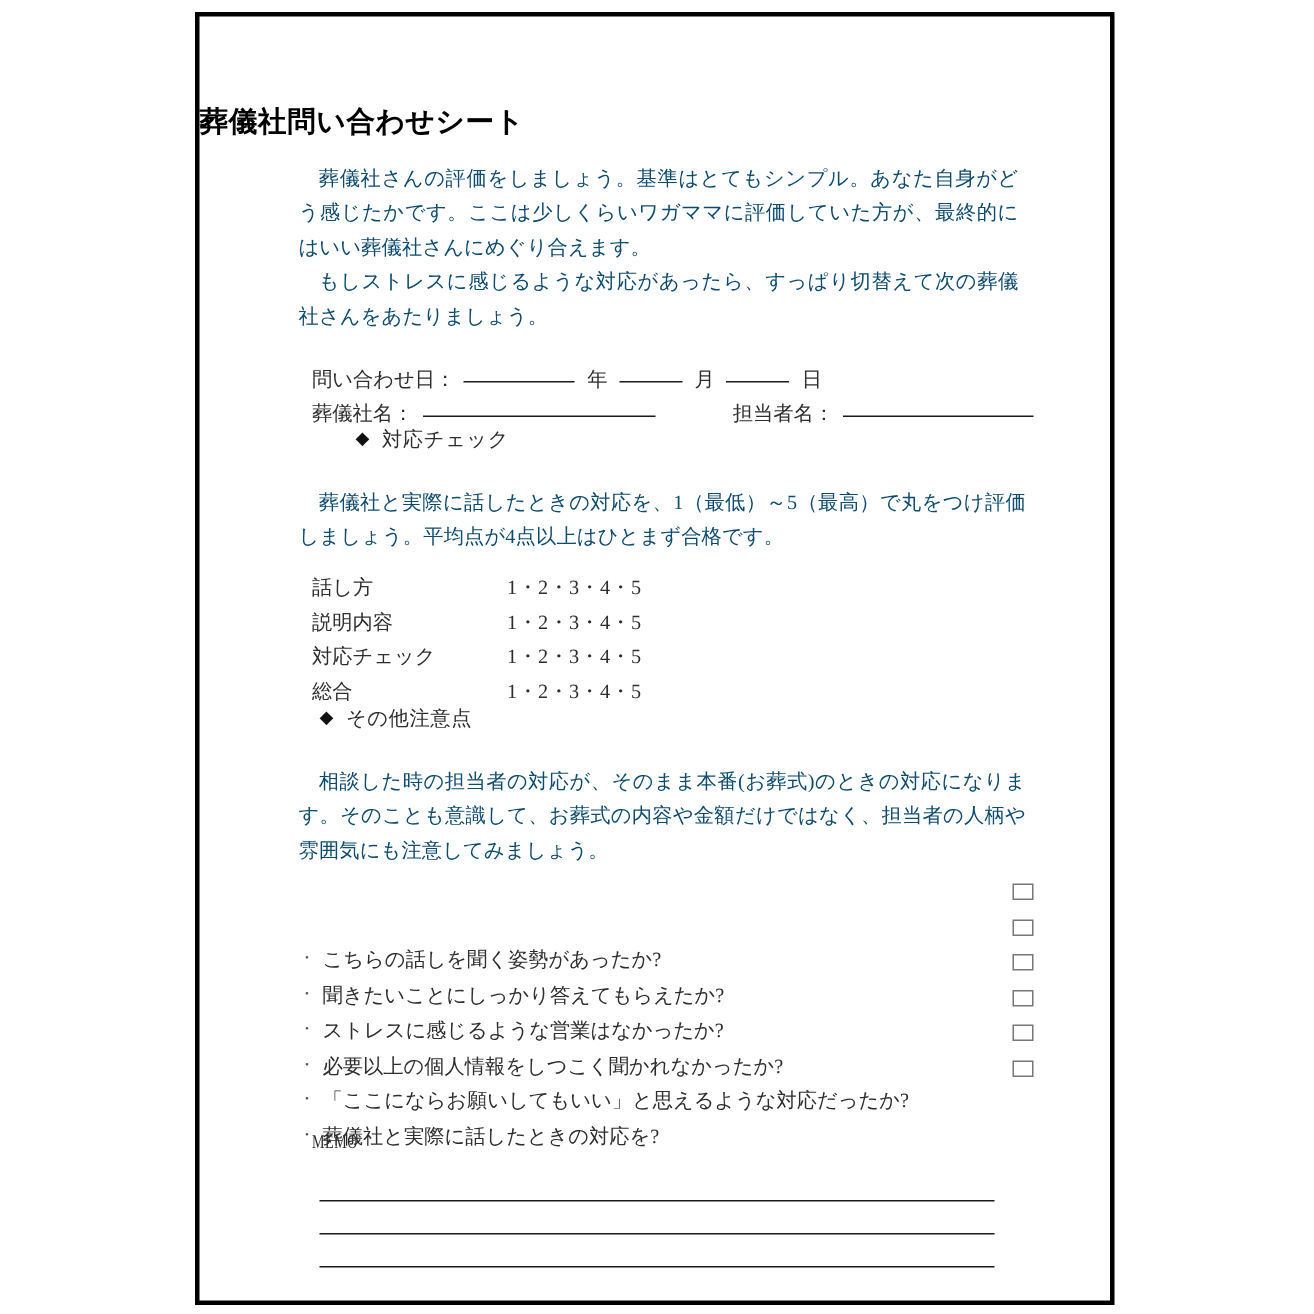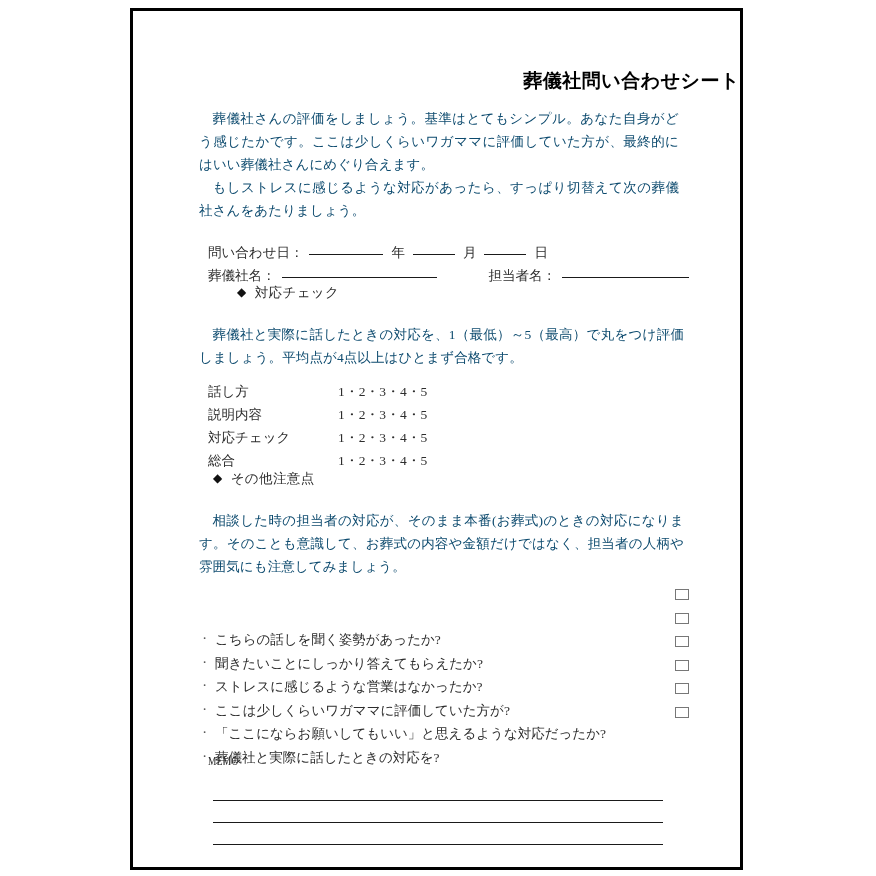--- a/index.html
+++ b/index.html
@@ -35,21 +35,21 @@
     padding: 0;
     color: #2b2b2b;
   }
 
   
   .doc-title {
     position: absolute;
     left: 0;
     top: 57px;
     width: 607px;
-    text-align: right;
+    text-align: left;
     font-family: Liberation Serif, serif;
     font-size: 19px;
     font-weight: bold;
     color: #000000;
     letter-spacing: 0.5px;
   }
 
   
   .para {
     position: absolute;
@@ -301,21 +301,21 @@
       </div>
 
       <div class="check-row">
         <span class="check-bullet">・</span>
         <span class="check-text">ストレスに感じるような営業はなかったか?</span>
         <span class="check-box"></span>
       </div>
 
       <div class="check-row">
         <span class="check-bullet">・</span>
-        <span class="check-text">ここは少しくらいワガママに評価していた方が?</span>
+        <span class="check-text">必要以上の個人情報をしつこく聞かれなかったか?</span>
         <span class="check-box"></span>
       </div>
 
       <div class="check-row">
         <span class="check-bullet">・</span>
         <span class="check-text">「ここにならお願いしてもいい」と思えるような対応だったか?</span>
         <span class="check-box"></span>
       </div>
 
       <div class="check-row">

